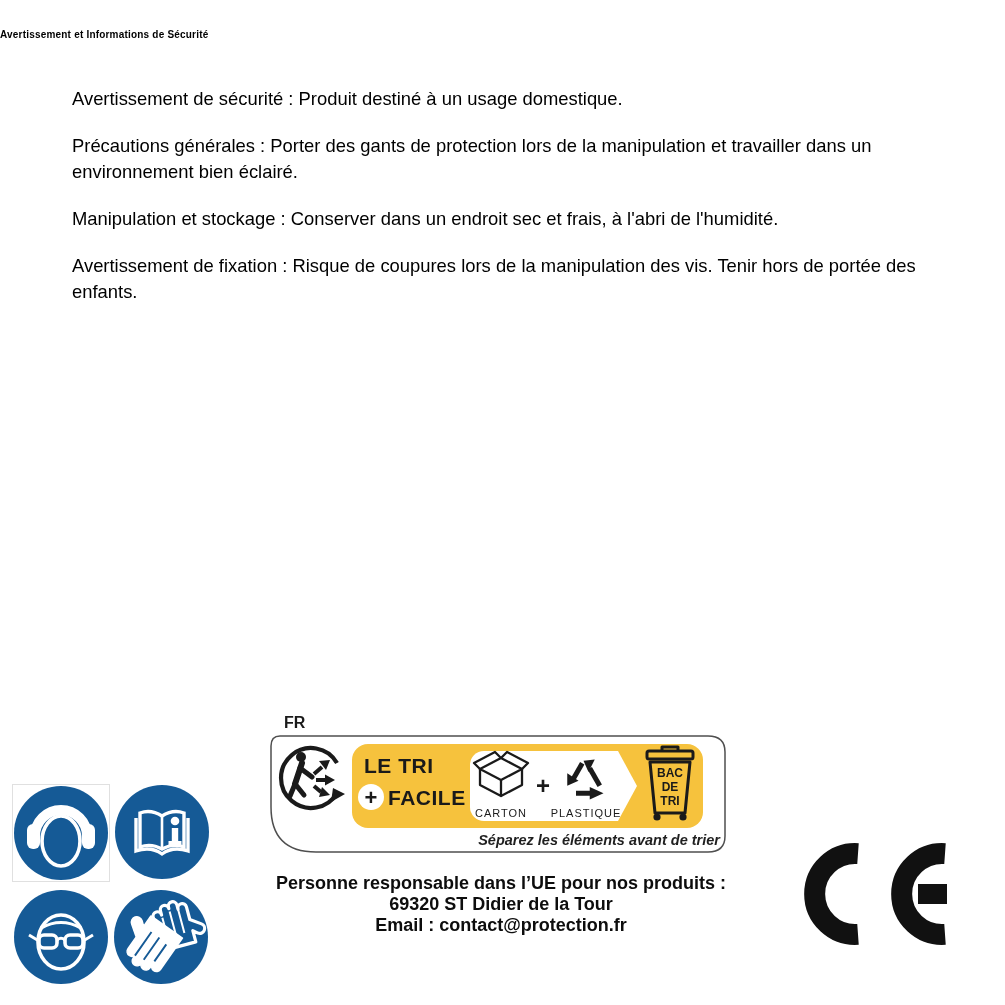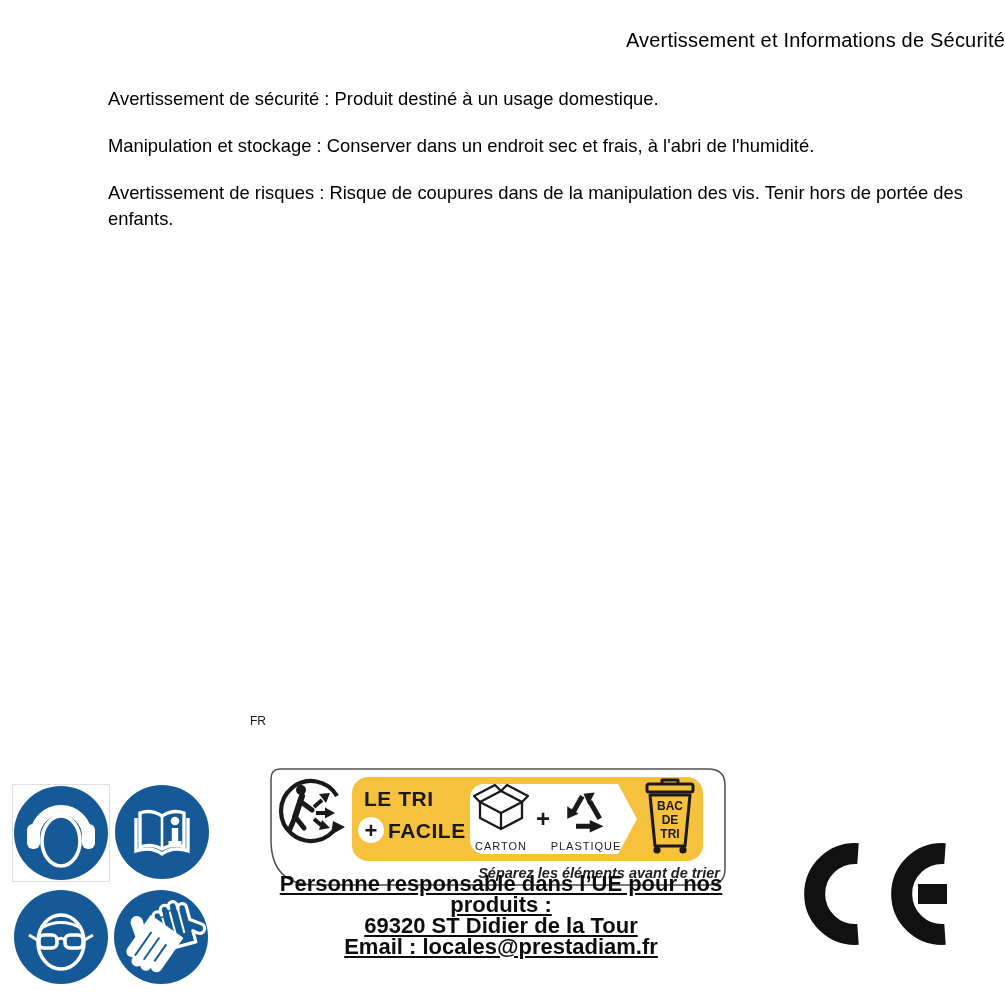--- a/index.html
+++ b/index.html
@@ -1,42 +1,43 @@
 <!DOCTYPE html>
 <html><head>
 <meta charset="utf-8">
 <style>
   html,body{margin:0;padding:0;background:#fff;}
   .canvas{position:relative;width:1005px;height:1005px;background:#fff;overflow:hidden;
           font-family:"Liberation Sans",sans-serif;color:#000;}
-  .title{position:absolute;top:29px;left:0;width:100%;text-align:right;
-         font-weight:normal;font-size:20px;letter-spacing:.2px;}
-  .bodytext{position:absolute;top:86px;left:72px;width:878px;font-size:18.4px;line-height:26px;margin-left:36px;}
+  .title{position:absolute;top:29px;left:0;width:100%;text-align:left;
+         font-weight:bold;font-size:10px;letter-spacing:.2px;}
+  .bodytext{position:absolute;top:86px;left:72px;width:878px;font-size:18.4px;line-height:26px;}
   .bodytext p{margin:0 0 21px 0;}
   .icon-tile{position:absolute;width:94px;height:94px;}
   .icon-tile.bordered{outline:1px solid #e0e0e0;outline-offset:1px;}
-  .fr-label{position:absolute;left:250px;top:714px;font-weight:normal;font-size:12px;color:#1a1a1a;}
-  .infotri{position:absolute;left:268px;top:766px;}
+  .fr-label{position:absolute;left:284px;top:714px;font-weight:bold;font-size:16px;color:#1a1a1a;}
+  .infotri{position:absolute;left:268px;top:733px;}
   .resp{position:absolute;left:245px;top:873px;width:512px;text-align:center;
-        font-weight:bold;font-size:22px;line-height:21px;color:#0d0d0d;text-decoration:underline;}
+        font-weight:bold;font-size:18px;line-height:21px;color:#0d0d0d;}
   .ce{position:absolute;left:790px;top:835px;}
   svg{display:block;font-family:"Liberation Sans",sans-serif;}
   svg text{font-family:"Liberation Sans",sans-serif;}
 </style>
 </head>
 <body>
 
 <div class="canvas">
 
   <div class="title">Avertissement et Informations de Sécurité</div>
 
   <div class="bodytext">
     <p>Avertissement de sécurité : Produit destiné à un usage domestique.</p>
+    <p>Précautions générales : Porter des gants de protection lors de la manipulation et travailler dans un environnement bien éclairé.</p>
     <p>Manipulation et stockage : Conserver dans un endroit sec et frais, à l'abri de l'humidité.</p>
-    <p>Avertissement de risques : Risque de coupures dans de la manipulation des vis. Tenir hors de portée des enfants.</p>
+    <p>Avertissement de fixation : Risque de coupures lors de la manipulation des vis. Tenir hors de portée des enfants.</p>
   </div>
 
   <div class="icon-tile bordered" style="left:14px;top:786px;">
     <svg width="94" height="94" viewBox="0 0 94 94">
       <circle cx="47" cy="47" r="47" fill="#155A96"></circle>
       <ellipse cx="47" cy="55" rx="19" ry="25" fill="none" stroke="#fff" stroke-width="3.6"></ellipse>
       <path d="M 21,50 A 26,26 0 0 1 73,50" fill="none" stroke="#fff" stroke-width="10"></path>
       <rect x="13" y="38" width="13" height="25" rx="6" fill="#fff"></rect>
       <rect x="68" y="38" width="13" height="25" rx="6" fill="#fff"></rect>
     </svg>
@@ -145,21 +146,21 @@
         <text x="402" y="72" font-size="12" font-weight="bold" fill="#1a1a1a" text-anchor="middle">TRI</text>
       </g>
 
       <text x="452" y="112" font-size="14.5" font-style="italic" font-weight="bold" fill="#1f1f1f" text-anchor="end">Séparez les éléments avant de trier</text>
     </svg>
   </div>
 
   <div class="resp">
     <div>Personne responsable dans l’UE pour nos produits :</div>
     <div>69320 ST Didier de la Tour</div>
-    <div>Email : locales@prestadiam.fr</div>
+    <div>Email : contact@protection.fr</div>
   </div>
 
   <div class="ce">
     <svg width="215" height="120" viewBox="0 0 215 120">
       <path d="M 68,18.6 A 40.5,40.5 0 1 0 68,99.4" fill="none" stroke="#111" stroke-width="21"></path>
       <path d="M 155,18.6 A 40.5,40.5 0 1 0 155,99.4" fill="none" stroke="#111" stroke-width="21"></path>
       <rect x="128" y="49" width="29" height="20" fill="#111"></rect>
     </svg>
   </div>
 

